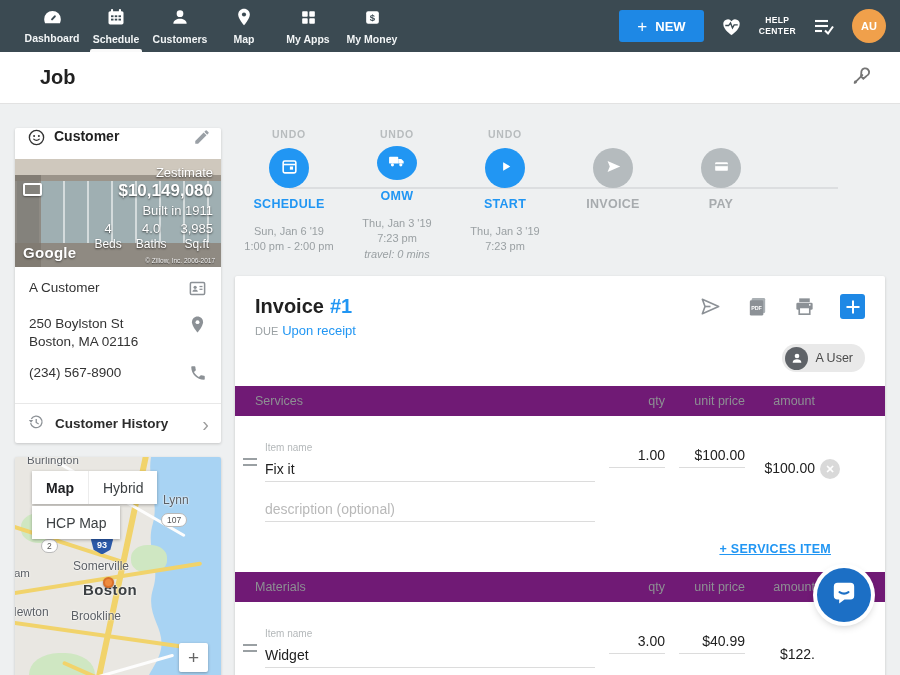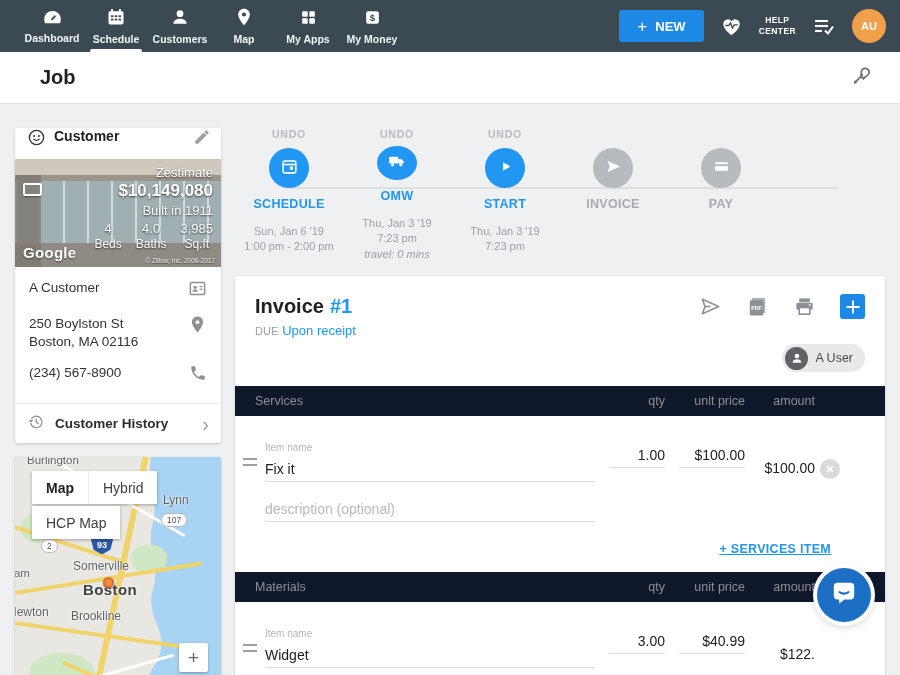--- a/index.html
+++ b/index.html
@@ -106,21 +106,21 @@
   .plusbtn::after { width:2px; height:13px; transform:translate(-50%,-50%); }
   .due { margin-top:4px; font-size:12px; }
   .due .dl { color:#9aa0a3; font-size:11px; margin-right:4px; }
   .due .dv { color:#2196f3; font-size:13px; cursor:pointer; }
   .userchip-row { display:flex; justify-content:flex-end; padding:6px 20px 14px 20px; }
   .userchip { display:flex; align-items:center; gap:7px; background:#e9e9e9; border-radius:14px; height:28px; padding:0 12px 0 3px; cursor:pointer; }
   .userchip .uav { width:23px; height:23px; border-radius:50%; background:#5f6368; display:flex; align-items:center; justify-content:center; }
   .userchip .un { font-size:12.5px; color:#4a4a4a; }
 
   .igrid { display:grid; grid-template-columns:30px 330px 70px 80px 70px 30px; align-items:center; }
-  .band { background:#0f172a; height:30px; color:#8d9093; font-size:12.5px; }
+  .band { background:#701a75; height:30px; color:#8d9093; font-size:12.5px; }
   .band .bn { grid-column:1/3; padding-left:20px; }
   .rt { text-align:right; }
   .itemrow { padding-top:12px; }
   .fldlbl { font-size:10px; color:#b4b8ba; margin-bottom:3px; }
   .handle { justify-self:center; width:14px; border-top:2px solid #9aa0a3; border-bottom:2px solid #9aa0a3; height:8px; margin-top:14px; cursor:grab; }
   input.fld { font-family:inherit; font-size:14px; color:#212121; border:none; outline:none; background:transparent; border-bottom:1px solid #dcdcdc; height:26px; width:100%; }
   input.num { text-align:right; width:56px; justify-self:end; }
   .fldwrap { display:flex; flex-direction:column; margin-top:14px; align-self:end; }
   .amt { font-size:14px; text-align:right; align-self:end; padding-bottom:6px; }
   .xbtn { width:20px; height:20px; border-radius:50%; background:#d9d9d9; color:#fff; font-size:11px; font-weight:bold; display:flex; align-items:center; justify-content:center; justify-self:center; align-self:end; margin-bottom:3px; cursor:pointer; }

